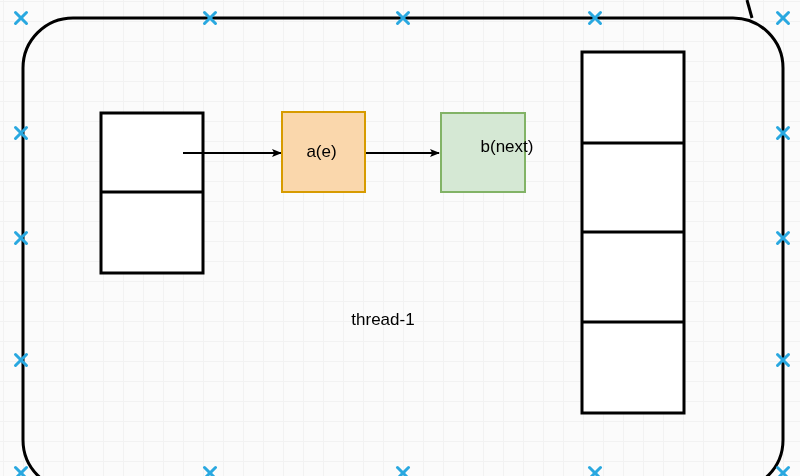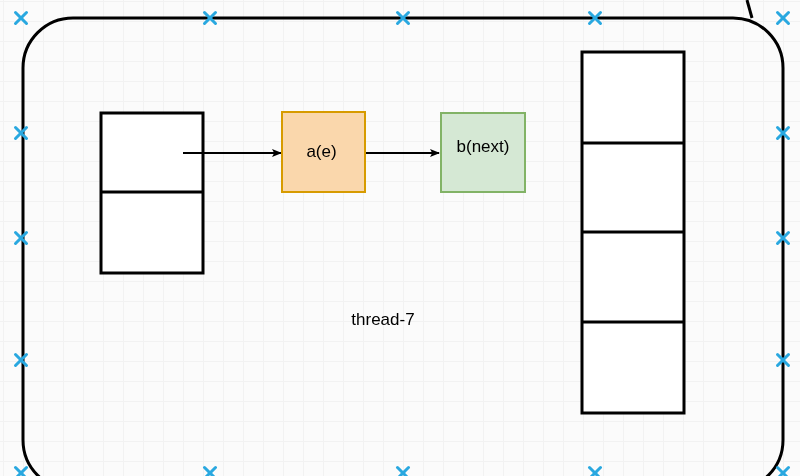--- a/index.html
+++ b/index.html
@@ -160,17 +160,17 @@
         </g>
         <g>
           <line x1="777.5" y1="467.5" x2="788.5" y2="478.5" stroke="#29a8e0" stroke-width="3" stroke-linecap="round"></line>
           <line x1="788.5" y1="467.5" x2="777.5" y2="478.5" stroke="#29a8e0" stroke-width="3" stroke-linecap="round"></line>
         </g>
       </g>
   </svg>
 
   <div class="node-label" style="left:280px; top:112px; width:83px; height:80px;">a(e)</div>
 
-  <div class="node-label" style="left:441px; top:113px; width:84px; height:69px;">b(next)</div>
+  <div class="node-label" style="left:465px; top:113px; width:84px; height:69px;">b(next)</div>
 
-  <div id="thread-label">thread-7</div>
+  <div id="thread-label">thread-1</div>
 
 </div>
 
 </body></html>

